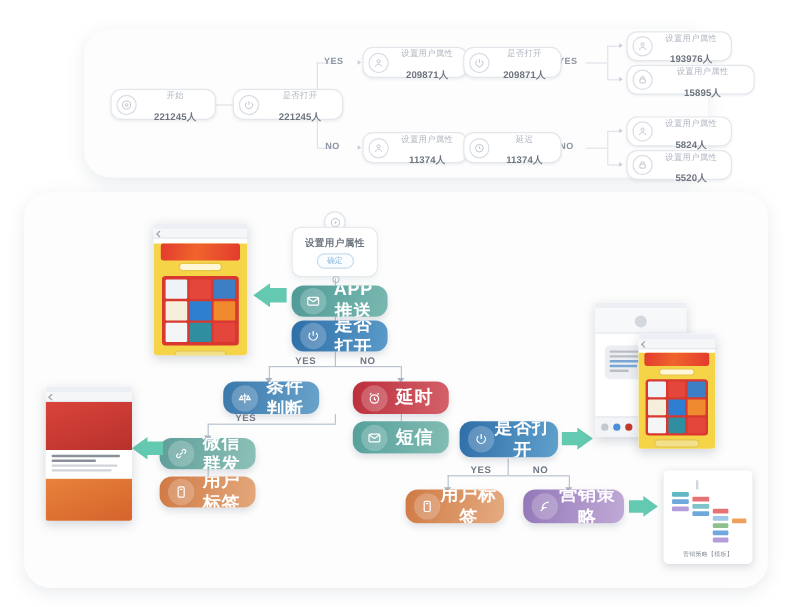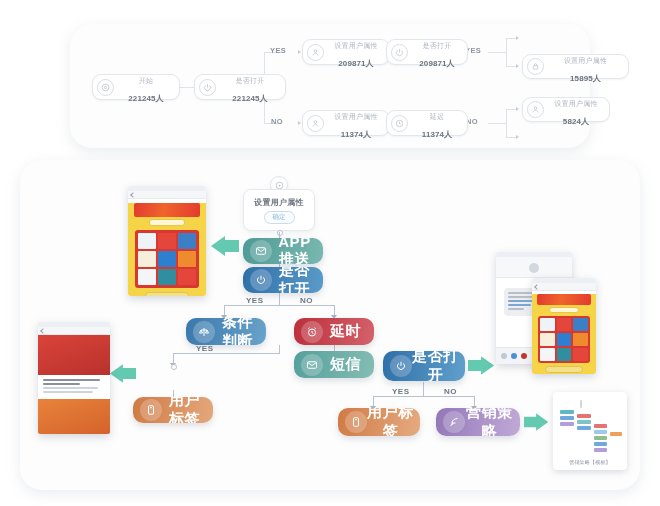--- a/index.html
+++ b/index.html
@@ -306,20 +306,32 @@
             <circle cx="12" cy="12" r="8.5"></circle>
             <path d="M12 7.5V12l3 2"></path>
           </svg>
       </span>
       <span class="gtxt">
         <span class="gl1">延迟</span><br>
         <span class="gl2">11374人</span>
       </span>
     </div>
 
+    <div class="gnode" style="left:452px;top:2px;width:88px;height:25px;">
+      <span class="gic">
+        <svg viewBox="0 0 24 24" fill="none" stroke="currentColor" stroke-width="2">
+            <circle cx="12" cy="8" r="3.5"></circle>
+            <path d="M5 20c1.4-4 4-5.5 7-5.5s5.6 1.5 7 5.5"></path>
+          </svg>
+      </span>
+      <span class="gtxt">
+        <span class="gl1">设置用户属性</span><br>
+        <span class="gl2">193976人</span>
+      </span>
+    </div>
 
     <div class="gnode" style="left:452px;top:30px;width:107px;height:25px;">
       <span class="gic">
         <svg viewBox="0 0 24 24" fill="none" stroke="currentColor" stroke-width="2">
             <path d="M8.5 10V8a3.5 3.5 0 0 1 7 0v2"></path>
             <rect x="6" y="10" width="12" height="9" rx="2"></rect>
           </svg>
       </span>
       <span class="gtxt">
         <span class="gl1">设置用户属性</span><br>
@@ -333,20 +345,32 @@
             <circle cx="12" cy="8" r="3.5"></circle>
             <path d="M5 20c1.4-4 4-5.5 7-5.5s5.6 1.5 7 5.5"></path>
           </svg>
       </span>
       <span class="gtxt">
         <span class="gl1">设置用户属性</span><br>
         <span class="gl2">5824人</span>
       </span>
     </div>
 
+    <div class="gnode" style="left:452px;top:101px;width:88px;height:25px;">
+      <span class="gic">
+        <svg viewBox="0 0 24 24" fill="none" stroke="currentColor" stroke-width="2">
+            <path d="M8.5 10V8a3.5 3.5 0 0 1 7 0v2"></path>
+            <rect x="6" y="10" width="12" height="9" rx="2"></rect>
+          </svg>
+      </span>
+      <span class="gtxt">
+        <span class="gl1">设置用户属性</span><br>
+        <span class="gl2">5520人</span>
+      </span>
+    </div>
   </div>
 
   <div class="card" id="card-bottom"></div>
 
   <div class="play-badge">
     <svg viewBox="0 0 24 24" fill="none" stroke="currentColor" stroke-width="2">
         <circle cx="12" cy="12" r="9"></circle>
         <path d="M10.5 9l5 3-5 3z" fill="currentColor" stroke="none"></path>
       </svg>
   </div>
@@ -442,20 +466,30 @@
   <div class="bnode" id="b-isopen2" style="left:383px;top:351px;width:82px;height:30px;background:linear-gradient(100deg,#2f6fa8,#5fa0cc);">
     <span class="bic">
       <svg viewBox="0 0 24 24" fill="none" stroke="#fff" stroke-width="2">
           <path d="M12 3.5v8"></path>
           <path d="M7 7a7 7 0 1 0 10 0"></path>
         </svg>
     </span>
     <span class="blab">是否打开</span>
   </div>
 
+  <div class="bnode" id="b-wechat" style="left:133px;top:365px;width:80px;height:26px;background:linear-gradient(100deg,#5e9e99,#8dc1b8);">
+    <span class="bic">
+      <svg viewBox="0 0 24 24" fill="none" stroke="#fff" stroke-width="2">
+          <path d="M9.5 14.5l5-5"></path>
+          <path d="M7 12l-2 2a3 3 0 0 0 4.2 4.2l2-2"></path>
+          <path d="M17 12l2-2a3 3 0 0 0-4.2-4.2l-2 2"></path>
+        </svg>
+    </span>
+    <span class="blab">微信群发</span>
+  </div>
 
   <div class="bnode" id="b-tag-left" style="left:133px;top:397px;width:80px;height:26px;background:linear-gradient(100deg,#d07a45,#e3a87c);">
     <span class="bic">
       <svg viewBox="0 0 24 24" fill="none" stroke="#fff" stroke-width="2">
           <rect x="7" y="3.5" width="10" height="17" rx="2"></rect>
           <path d="M10 7.5h4"></path>
         </svg>
     </span>
     <span class="blab">用户标签</span>
   </div>

